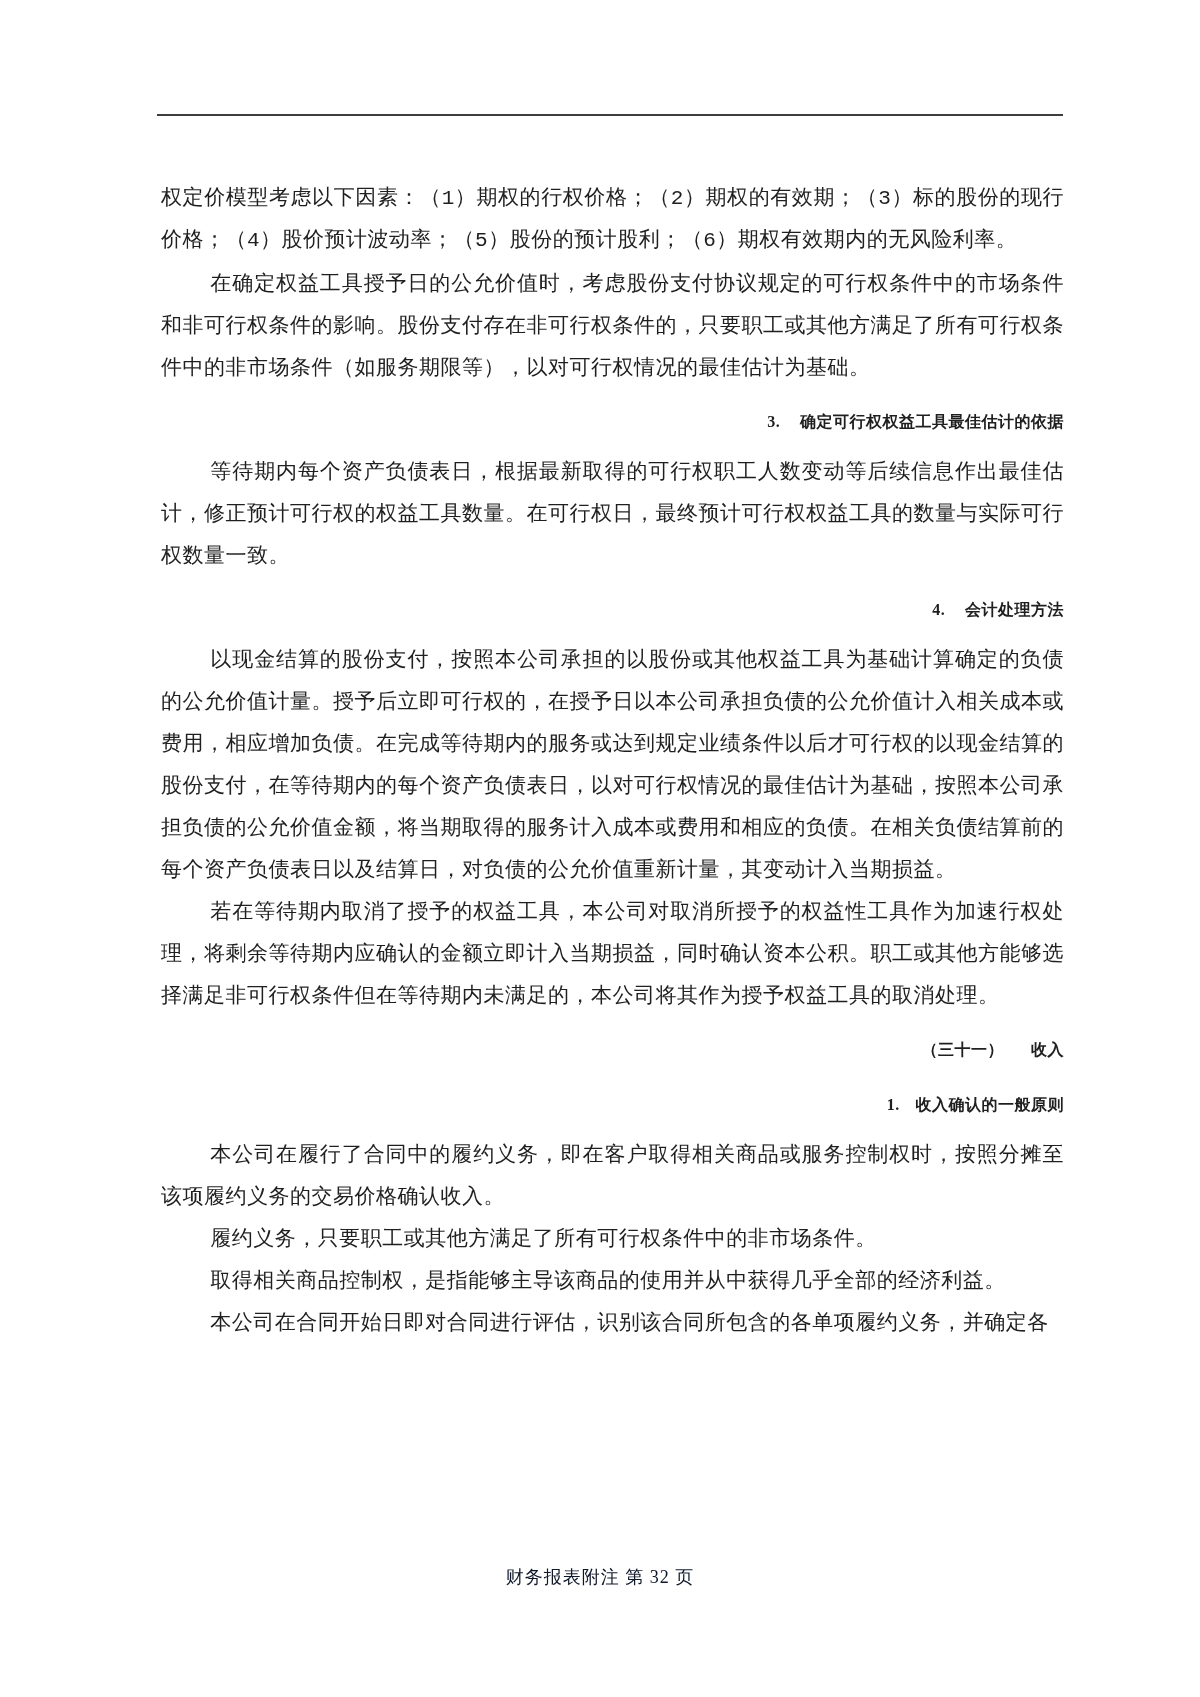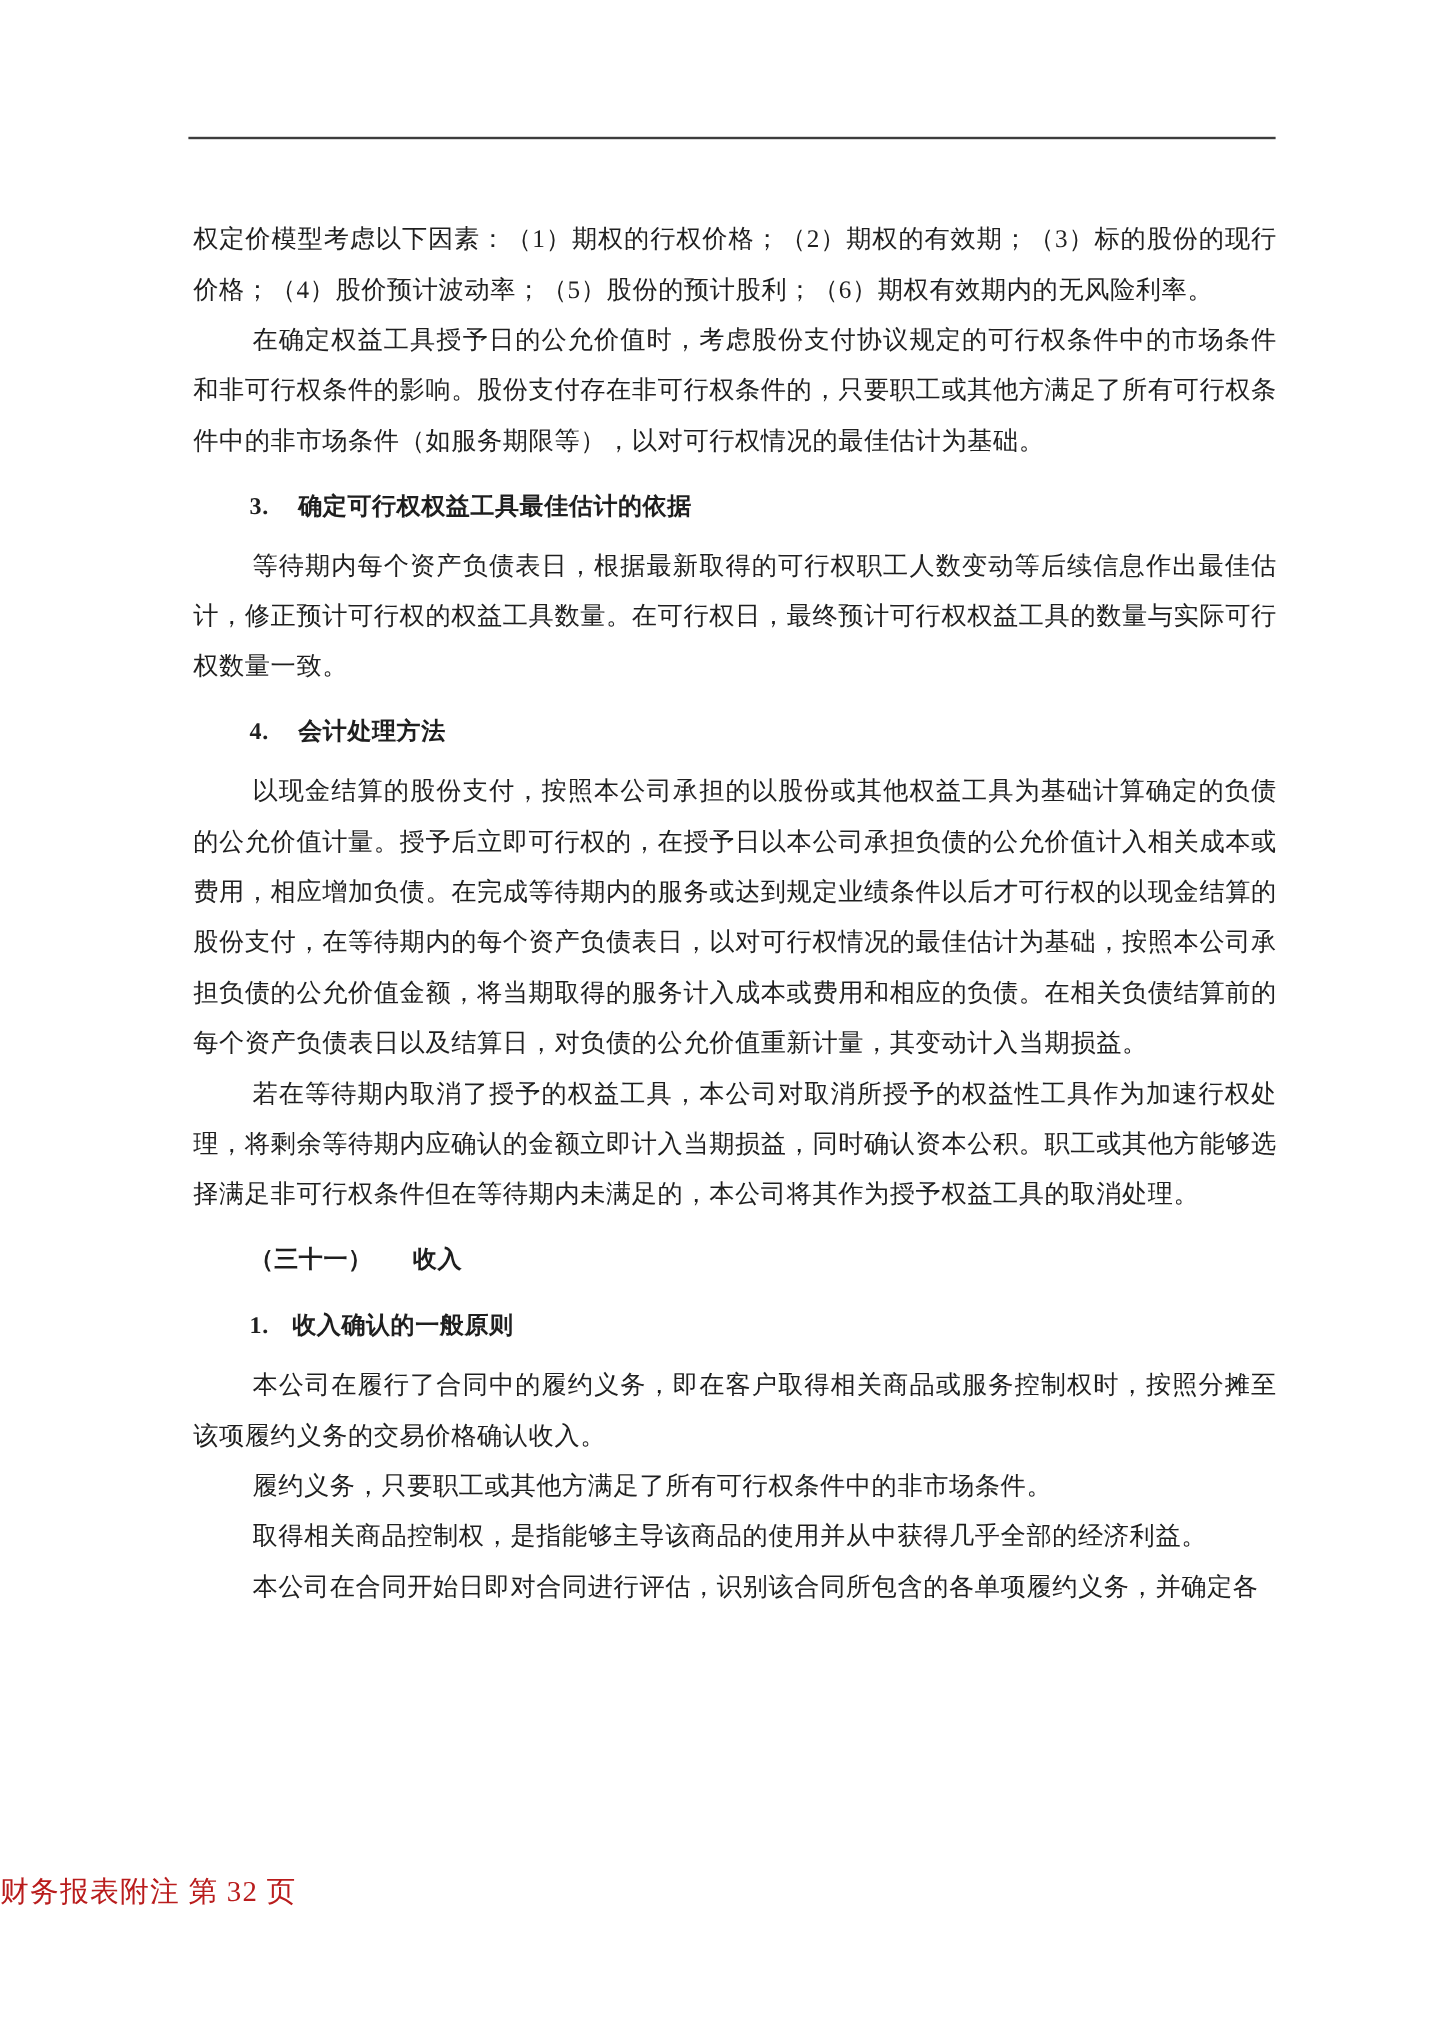--- a/index.html
+++ b/index.html
@@ -33,44 +33,46 @@
     line-height: 42px;
     text-align: justify;
     letter-spacing: 0.5px;
   }
   .para {
     margin: 0;
     text-indent: 2.35em;
   }
   .para.flush {
     text-indent: 0;
+    font-family: Liberation Mono, monospace;
   }
   .heading {
     margin: 13px 0 7px 0;
     padding-left: 2.35em;
-    font-size: 20px;
+    font-size: 16px;
     line-height: 42px;
     font-weight: 700;
-    text-align: left;
+    text-align: right;
   }
   .heading .h-num {
     display: inline-block;
   }
   .h-sec3 .h-num { margin-right: 0.95em; }
   .h-sec4 .h-num { margin-right: 0.95em; }
   .h-sec31 .h-num { margin-right: 1.4em; font-weight: 700; }
   .h-rev1 .h-num { margin-right: 0.7em; }
   .page-footer {
     position: absolute;
     top: 1562px;
     left: 0;
     width: 100%;
-    font-size: 24px;
+    text-align: center;
+    font-size: 18px;
     line-height: 30px;
-    color: #b91c1c;
+    color: #0f172a;
     letter-spacing: 1px;
   }
 </style>
 </head>
 <body>
 
 <div class="page">
 
   <div class="header-rule"></div>
 

